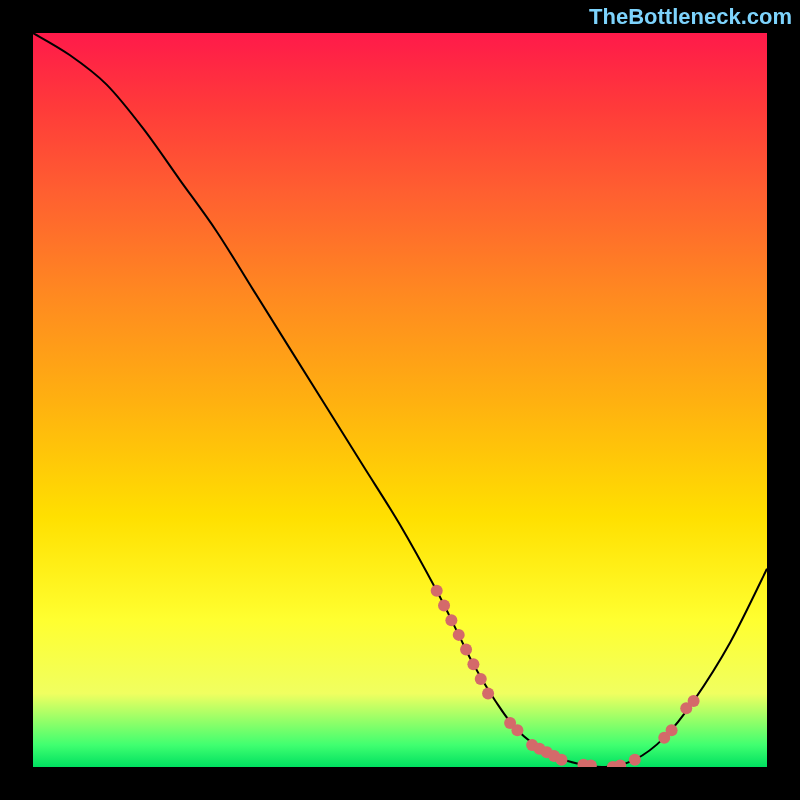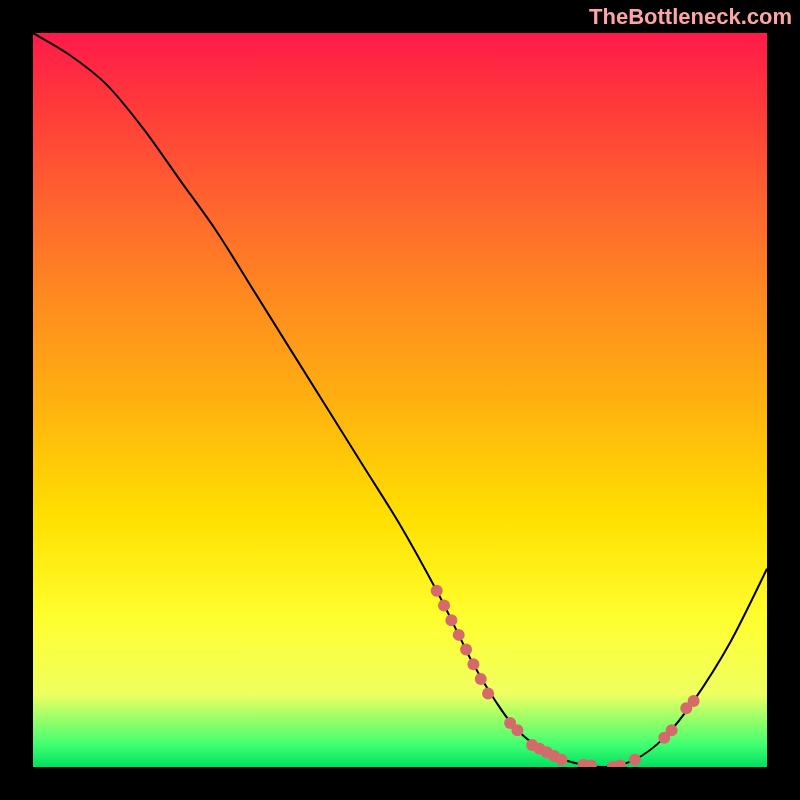--- a/index.html
+++ b/index.html
@@ -8,21 +8,21 @@
     height: 800px;
     background: #000;
     position: relative;
     font-family: Arial, sans-serif;
     overflow: hidden;
   }
   .watermark {
     position: absolute;
     top: 4px;
     right: 8px;
-    color: #fca5a5;
+    color: #7dd3fc;
     font-size: 22px;
     font-weight: bold;
     z-index: 10;
   }
   .plot-area {
     position: absolute;
     left: 33px;
     top: 33px;
     width: 734px;
     height: 734px;

